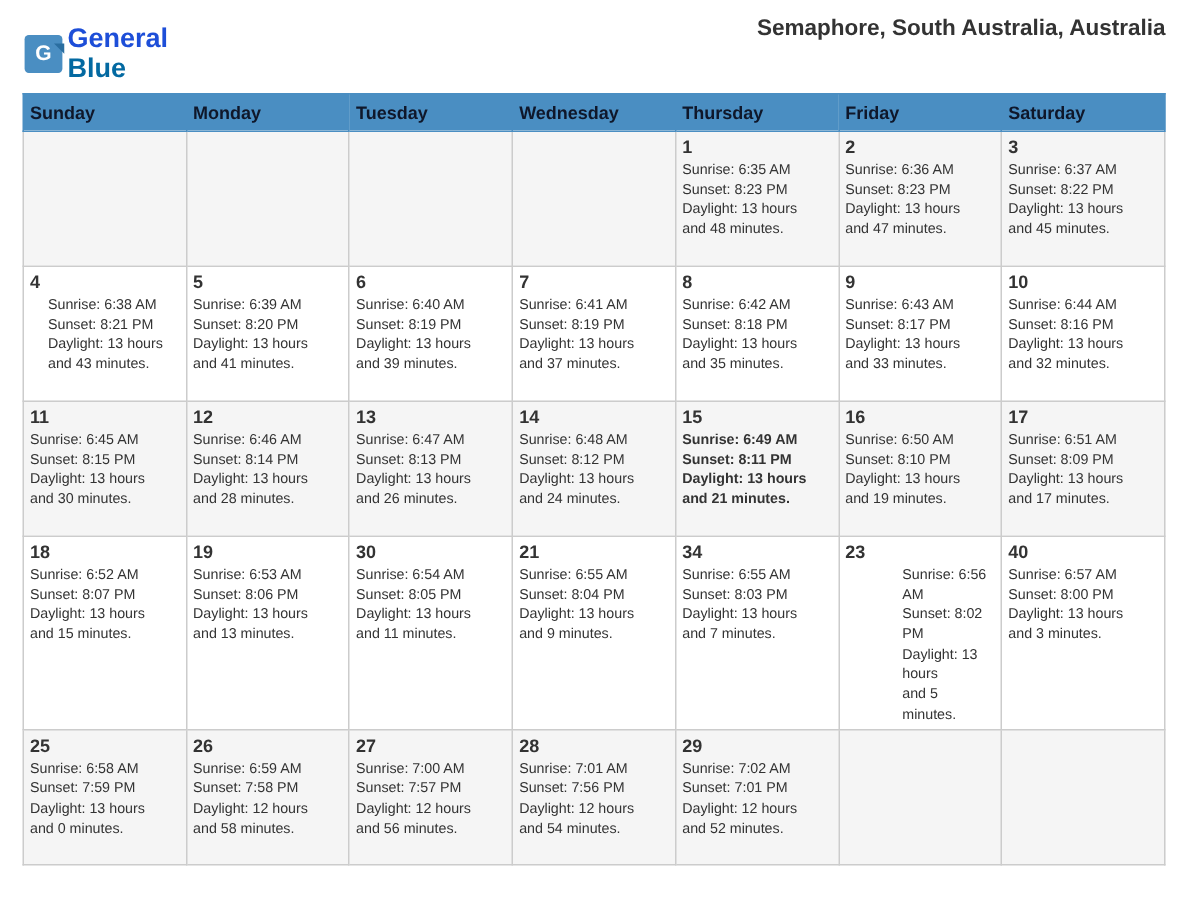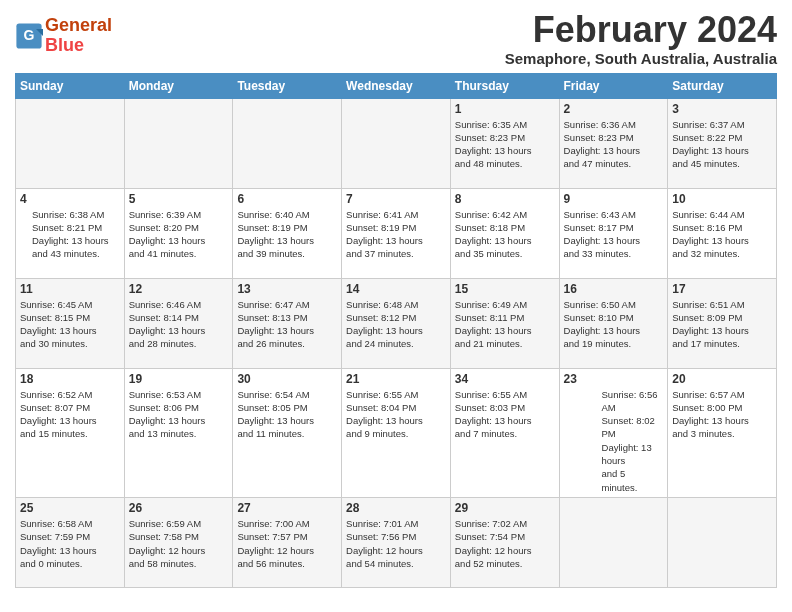--- a/index.html
+++ b/index.html
@@ -21,21 +21,21 @@
       align-items: center;
       margin-top: 6px;
     }
     .logo-text {
       font-size: 18px;
       font-weight: bold;
       color: #333;
       line-height: 1.1;
     }
     .logo-text span {
-      color: #c2410c;
+      color: #1d4ed8;
     }
     .logo-icon {
       width: 28px;
       height: 28px;
       margin-right: 2px;
     }
     .title-area {
       text-align: right;
     }
     .month-title {
@@ -49,21 +49,21 @@
       color: #333;
       font-weight: bold;
     }
     table {
       width: 100%;
       border-collapse: collapse;
       table-layout: fixed;
     }
     thead tr th {
       background-color: #4a8ec2;
-      color: #ffffff;
+      color: #0f172a;
       font-size: 12px;
       font-weight: bold;
       padding: 5px 4px;
       text-align: left;
       border: 1px solid #4a8ec2;
     }
     tbody tr td {
       border: 1px solid #ccc;
       vertical-align: top;
       padding: 3px 4px;
@@ -95,26 +95,25 @@
 <div class="header-area">
   <div class="logo">
     <svg class="logo-icon" viewBox="0 0 40 40">
       <rect x="2" y="2" width="36" height="36" rx="4" fill="#4a8ec2"></rect>
       <text x="20" y="26" font-size="20" font-weight="bold" fill="white" text-anchor="middle" font-family="Arial">G</text>
       <polygon points="30,10 40,10 40,20" fill="#2a6ea0"></polygon>
     </svg>
     <div>
       <div class="logo-text">
         <span>General</span><br>
-        <span style="color:#ef4444;">Blue</span>
+        <span style="color:#0369a1;">Blue</span>
       </div>
     </div>
   </div>
   <div class="title-area">
-    <div class="month-title">February 2024</div>
     <div class="subtitle">Semaphore, South Australia, Australia</div>
   </div>
 </div>
 
 <table>
   <thead>
     <tr>
     <th>Sunday</th>
         <th>Monday</th>
         <th>Tuesday</th>
@@ -227,21 +226,21 @@
         </td>
         <td>
           <span class="day-number">14</span>
           <div class="day-info" style="white-space: pre-line;">Sunrise: 6:48 AM
 Sunset: 8:12 PM
 Daylight: 13 hours
 and 24 minutes.</div>
         </td>
         <td>
           <span class="day-number">15</span>
-          <div class="day-info" style="white-space: pre-line;">Sunrise: 6:49 AM
+          <div class="day-info" style="white-space: pre-line; font-weight: bold;">Sunrise: 6:49 AM
 Sunset: 8:11 PM
 Daylight: 13 hours
 and 21 minutes.</div>
         </td>
         <td>
           <span class="day-number">16</span>
           <div class="day-info" style="white-space: pre-line;">Sunrise: 6:50 AM
 Sunset: 8:10 PM
 Daylight: 13 hours
 and 19 minutes.</div>
@@ -291,21 +290,21 @@
 and 7 minutes.</div>
         </td>
         <td>
           <span class="day-number">23</span>
           <div class="day-info" style="white-space: pre-line; margin-left: 38px;">Sunrise: 6:56 AM
 Sunset: 8:02 PM
 Daylight: 13 hours
 and 5 minutes.</div>
         </td>
         <td>
-          <span class="day-number">20</span>
+          <span class="day-number">40</span>
           <div class="day-info" style="white-space: pre-line;">Sunrise: 6:57 AM
 Sunset: 8:00 PM
 Daylight: 13 hours
 and 3 minutes.</div>
         </td>
       </tr>
       <tr>
         <td>
           <span class="day-number">25</span>
           <div class="day-info" style="white-space: pre-line;">Sunrise: 6:58 AM
@@ -330,21 +329,21 @@
         <td>
           <span class="day-number">28</span>
           <div class="day-info" style="white-space: pre-line;">Sunrise: 7:01 AM
 Sunset: 7:56 PM
 Daylight: 12 hours
 and 54 minutes.</div>
         </td>
         <td>
           <span class="day-number">29</span>
           <div class="day-info" style="white-space: pre-line;">Sunrise: 7:02 AM
-Sunset: 7:54 PM
+Sunset: 7:01 PM
 Daylight: 12 hours
 and 52 minutes.</div>
         </td>
         <td></td>
         <td></td>
       </tr>
     </tbody>
 </table>
 
 </body></html>

